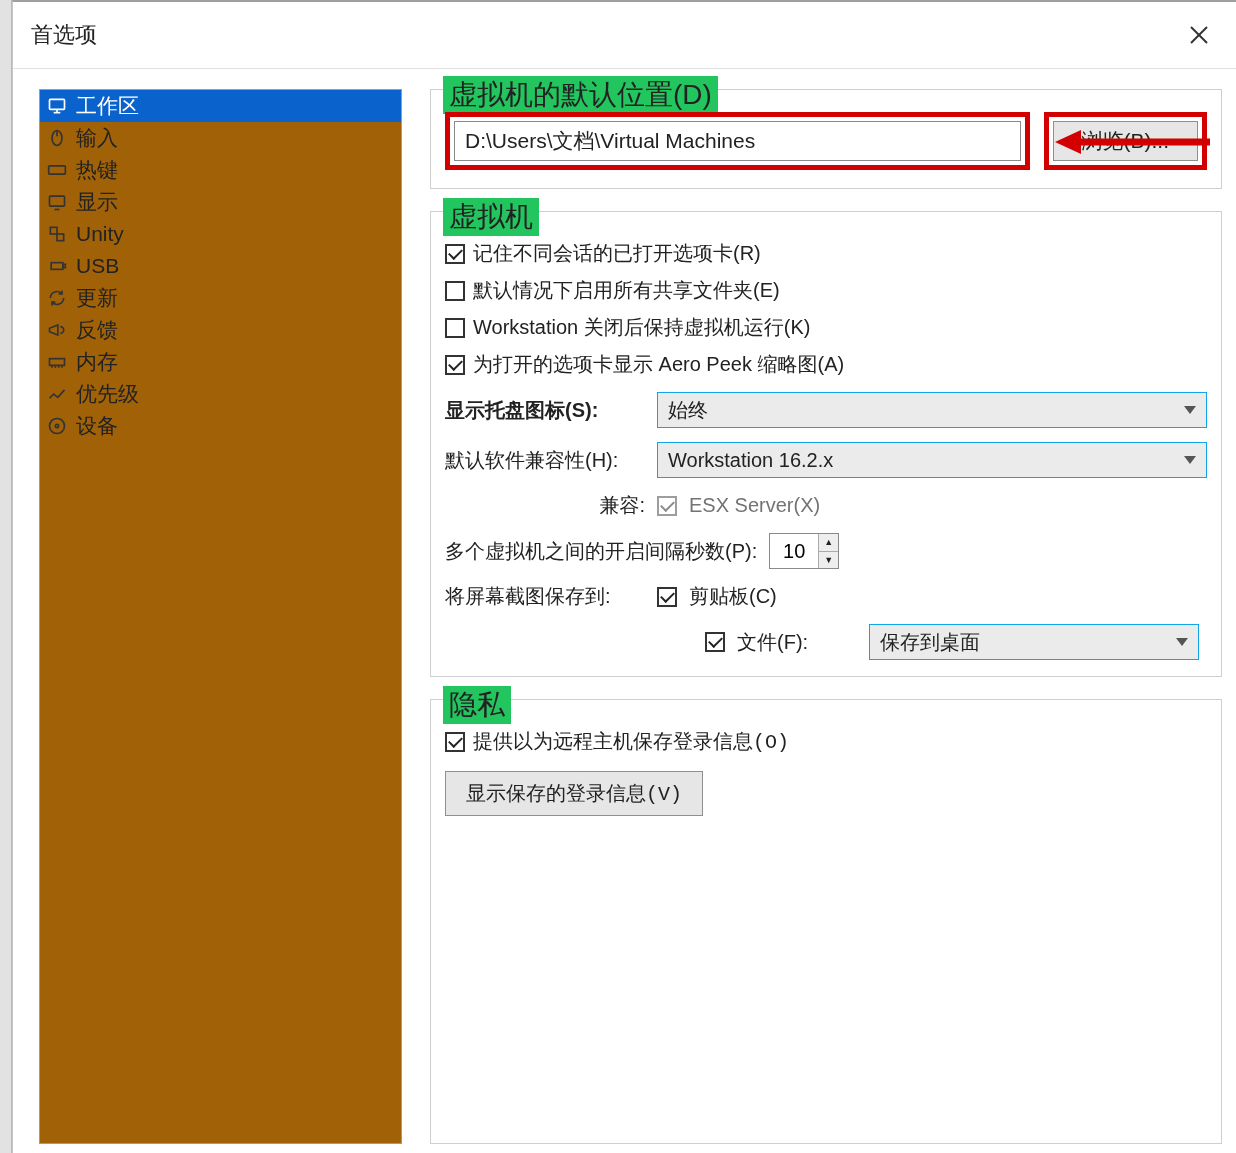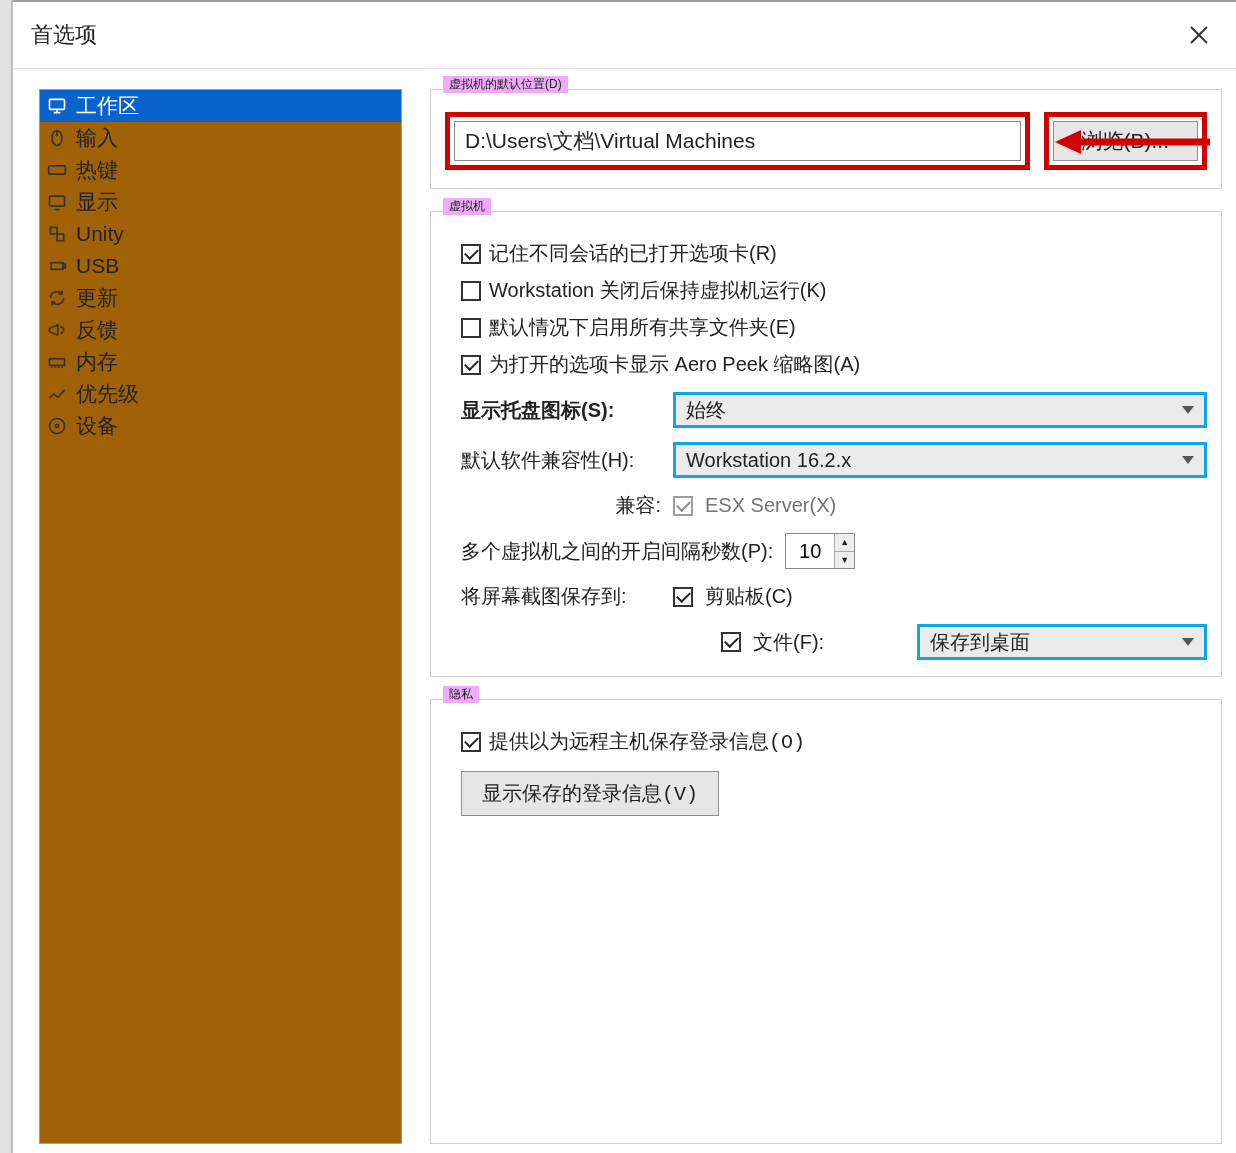--- a/index.html
+++ b/index.html
@@ -77,30 +77,30 @@
   
   .right {
     flex: 1;
     display: flex; flex-direction: column;
     gap: 22px;
     padding-right: 4px;
   }
 
   .group {
     border: 1px solid #cfcfcf;
-    padding: 18px 14px 16px 30px;
+    padding: 18px 14px 16px 14px;
     position: relative;
     background: #fff;
   }
   .group-legend {
     position: absolute;
     top: -14px; left: 12px;
-    background: #f0abfc;
+    background: #22c55e;
     padding: 0 6px;
-    font-size: 12px;
+    font-size: 28px;
   }
 
   .highlight-box { border: 5px solid #d20000; }
   .hl-row {
     display: flex; align-items: flex-end; gap: 10px; position: relative;
   }
   .path-field {
     flex: 1;
     border: 1px solid #8a8a8a;
     height: 40px;
@@ -144,21 +144,21 @@
     border-left: 2.5px solid #222;
     border-bottom: 2.5px solid #222;
     transform: rotate(-45deg) translate(1px,-1px);
   }
   .checkbox.disabled { border-color: #9d9d9d; }
   .checkbox.disabled.checked::after { border-color: #8a8a8a; }
 
   .select {
     flex: 1;
     height: 36px;
-    border: 3px solid #0ea5e9;
+    border: 1px solid #0ea5e9;
     background: #ebebeb;
     display: flex; align-items: center; justify-content: space-between;
     padding: 0 10px;
     cursor: pointer;
     font-size: 20px;
   }
   .select .caret {
     width: 0; height: 0;
     border-left: 6px solid transparent;
     border-right: 6px solid transparent;
@@ -346,25 +346,25 @@
 
       <div class="group">
         <div class="group-legend">虚拟机</div>
 
         <div class="check-row">
           <span class="checkbox checked"></span>
           <span class="field-label">记住不同会话的已打开选项卡(R)</span>
         </div>
         <div class="check-row">
           <span class="checkbox"></span>
-          <span class="field-label">Workstation 关闭后保持虚拟机运行(K)</span>
+          <span class="field-label">默认情况下启用所有共享文件夹(E)</span>
         </div>
         <div class="check-row">
           <span class="checkbox"></span>
-          <span class="field-label">默认情况下启用所有共享文件夹(E)</span>
+          <span class="field-label">Workstation 关闭后保持虚拟机运行(K)</span>
         </div>
         <div class="check-row">
           <span class="checkbox checked"></span>
           <span class="field-label">为打开的选项卡显示 Aero Peek 缩略图(A)</span>
         </div>
 
         <div class="field-row">
           <span class="field-label" style="min-width:200px;font-weight:bold;">显示托盘图标(S):</span>
           <div class="select">
             <span>始终</span>
@@ -400,21 +400,21 @@
         <div class="field-row">
           <span class="field-label" style="min-width:200px;">将屏幕截图保存到:</span>
           <span class="checkbox checked"></span>
           <span class="field-label">剪贴板(C)</span>
         </div>
 
         <div class="field-row">
           <span style="min-width:248px;"></span>
           <span class="checkbox checked"></span>
           <span class="field-label" style="min-width:120px;">文件(F):</span>
-          <div class="select" style="max-width:330px;margin-left:32px;">
+          <div class="select" style="max-width:330px;">
             <span>保存到桌面</span>
             <span class="caret"></span>
           </div>
         </div>
       </div>
 
       <div class="group" style="flex:1;font-family:Liberation Mono, monospace;">
         <div class="group-legend">隐私</div>
         <div class="check-row">
           <span class="checkbox checked"></span>

